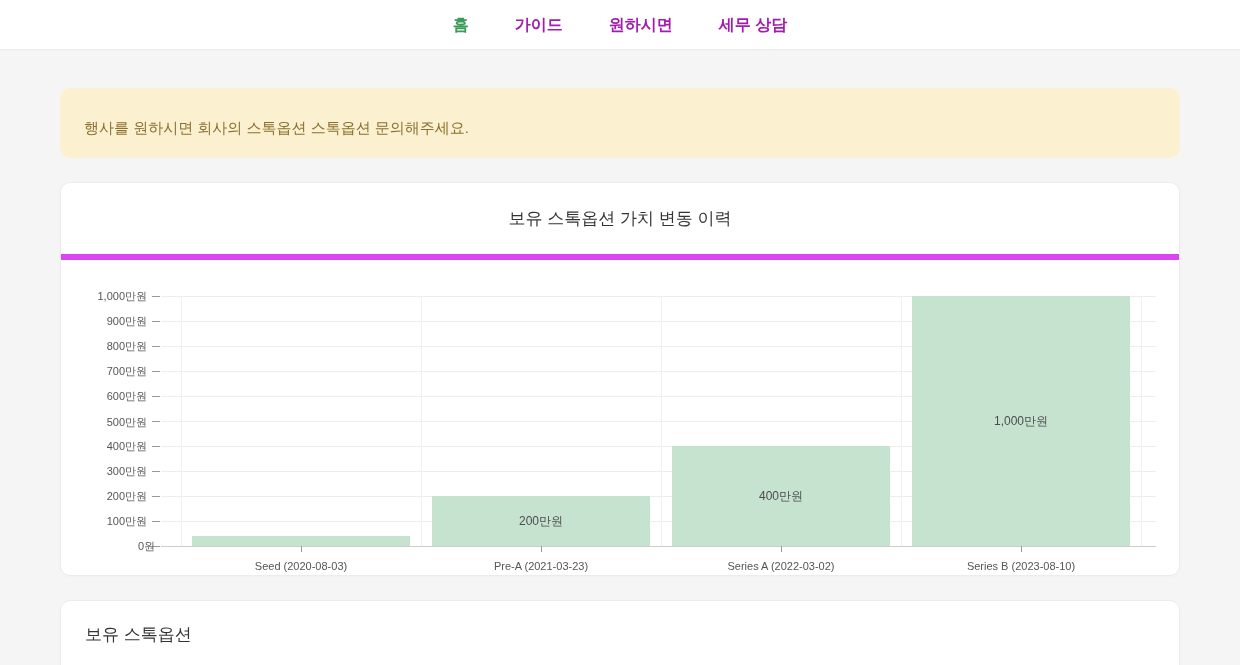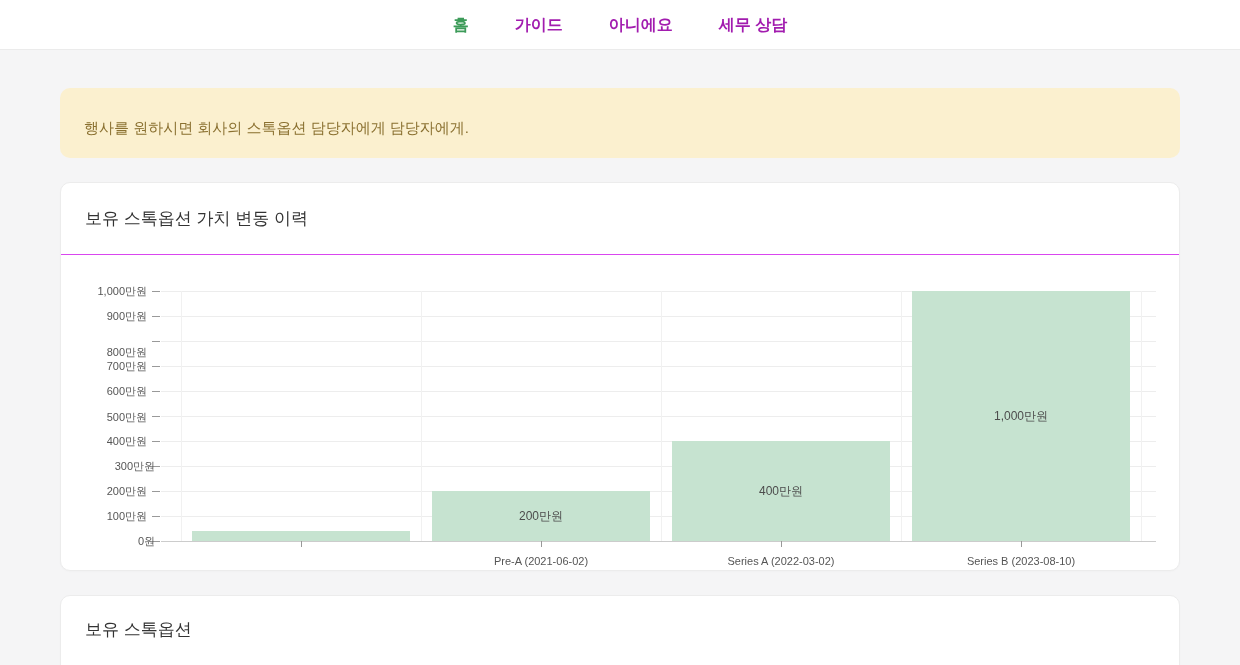--- a/index.html
+++ b/index.html
@@ -28,21 +28,21 @@
   }
   .alert-title { font-size:15px; font-weight:700; color:#7a5d10; line-height:20px; }
   .alert-desc  { font-size:15px; font-weight:400; color:#8a7030; line-height:20px; margin-top:9px; }
 
   
   .card {
     margin-top:24px; background:#ffffff; border:1px solid #ececec;
     border-radius:10px; box-shadow:0 1px 2px rgba(0,0,0,0.02);
   }
   .card-header {
-    padding:24px 24px 23px 24px; border-bottom:1px solid #d946ef;
+    padding:24px 24px 23px 24px; border-bottom:6px solid #d946ef;text-align:center;
   }
   .card-title { font-size:17px; font-weight:500; color:#333333; line-height:24px; }
 
   
   .chart {
     position:relative; height:292px; margin-top:23px; width:100%;
   }
   .h-grid { position:absolute; height:1px; background:#ededed; }
   .h-grid.axis { background:#cccccc; }
   .v-grid { position:absolute; width:1px; background:#f1f1f1; }
@@ -59,79 +59,80 @@
     position:absolute; font-size:12px; color:#4c4c4c; text-align:center; line-height:16px;
   }
   .card-bottom { padding:22px 24px; height:160px; }
 </style>
 </head>
 <body>
 
 <header class="topnav">
   <a class="nav-item active">홈</a>
   <a class="nav-item">가이드</a>
-  <a class="nav-item">아니에요</a>
+  <a class="nav-item">원하시면</a>
   <a class="nav-item">세무 상담</a>
 </header>
 
 <main class="container">
 
   <div class="alert">
-    <div class="alert-desc">행사를 원하시면 회사의 스톡옵션 담당자에게 담당자에게.</div>
+    <div class="alert-desc">행사를 원하시면 회사의 스톡옵션 스톡옵션 문의해주세요.</div>
   </div>
 
   <section class="card">
     <div class="card-header">
       <h2 class="card-title">보유 스톡옵션 가치 변동 이력</h2>
     </div>
     <div class="chart" id="chart">
         <div class="h-grid" style="left: 100px; top: 13px; width: 995px;"></div>
         <div class="y-tick" style="left: 91px; top: 13px; width: 8px;"></div>
         <div class="y-label" style="left: 0px; width: 86px; top: 6px;">1,000만원</div>
         <div class="h-grid" style="left: 100px; top: 38px; width: 995px;"></div>
         <div class="y-tick" style="left: 91px; top: 38px; width: 8px;"></div>
         <div class="y-label" style="left: 0px; width: 86px; top: 31px;">900만원</div>
         <div class="h-grid" style="left: 100px; top: 63px; width: 995px;"></div>
         <div class="y-tick" style="left: 91px; top: 63px; width: 8px;"></div>
-        <div class="y-label" style="left: 0px; width: 86px; top: 56px; margin-top: 11px;">800만원</div>
+        <div class="y-label" style="left: 0px; width: 86px; top: 56px;">800만원</div>
         <div class="h-grid" style="left: 100px; top: 88px; width: 995px;"></div>
         <div class="y-tick" style="left: 91px; top: 88px; width: 8px;"></div>
         <div class="y-label" style="left: 0px; width: 86px; top: 81px;">700만원</div>
         <div class="h-grid" style="left: 100px; top: 113px; width: 995px;"></div>
         <div class="y-tick" style="left: 91px; top: 113px; width: 8px;"></div>
         <div class="y-label" style="left: 0px; width: 86px; top: 106px; text-align: right;">600만원</div>
         <div class="h-grid" style="left: 100px; top: 138px; width: 995px;"></div>
         <div class="y-tick" style="left: 91px; top: 138px; width: 8px;"></div>
         <div class="y-label" style="left: 0px; width: 86px; top: 132px;">500만원</div>
         <div class="h-grid" style="left: 100px; top: 163px; width: 995px;"></div>
         <div class="y-tick" style="left: 91px; top: 163px; width: 8px;"></div>
         <div class="y-label" style="left: 0px; width: 86px; top: 156px;">400만원</div>
         <div class="h-grid" style="left: 100px; top: 188px; width: 995px;"></div>
         <div class="y-tick" style="left: 91px; top: 188px; width: 8px;"></div>
-        <div class="y-label" style="left: 8px; width: 86px; top: 181px;">300만원</div>
+        <div class="y-label" style="left: 0px; width: 86px; top: 181px;">300만원</div>
         <div class="h-grid" style="left: 100px; top: 213px; width: 995px;"></div>
         <div class="y-tick" style="left: 91px; top: 213px; width: 8px;"></div>
         <div class="y-label" style="left: 0px; width: 86px; top: 206px;">200만원</div>
         <div class="h-grid" style="left: 100px; top: 238px; width: 995px;"></div>
         <div class="y-tick" style="left: 91px; top: 238px; width: 8px;"></div>
         <div class="y-label" style="left: 0px; width: 86px; top: 231px;">100만원</div>
         <div class="h-grid axis" style="left: 100px; top: 263px; width: 995px;"></div>
         <div class="y-tick" style="left: 91px; top: 263px; width: 8px;"></div>
         <div class="y-label" style="left: 8px; width: 86px; top: 256px;">0원</div>
         <div class="v-grid" style="left: 120px; top: 13px; height: 250px;"></div>
         <div class="v-grid" style="left: 360px; top: 13px; height: 250px;"></div>
         <div class="v-grid" style="left: 600px; top: 13px; height: 250px;"></div>
         <div class="v-grid" style="left: 840px; top: 13px; height: 250px;"></div>
         <div class="v-grid" style="left: 1080px; top: 13px; height: 250px;"></div>
         <div class="bar" style="left: 131px; top: 253px; width: 218px; height: 10px; background: rgb(198, 227, 208);"></div>
         <div class="x-tick" style="left: 240px; top: 263px; height: 6px;"></div>
+        <div class="x-label" style="left: 120px; width: 240px; top: 276px;">Seed (2020-08-03)</div>
         <div class="bar" style="left: 371px; top: 213px; width: 218px; height: 50px; background: rgb(198, 227, 208);"></div>
         <div class="bar-label" style="left: 371px; width: 218px; top: 230px;">200만원</div>
         <div class="x-tick" style="left: 480px; top: 263px; height: 6px;"></div>
-        <div class="x-label" style="left: 360px; width: 240px; top: 276px;">Pre-A (2021-06-02)</div>
+        <div class="x-label" style="left: 360px; width: 240px; top: 276px;">Pre-A (2021-03-23)</div>
         <div class="bar" style="left: 611px; top: 163px; width: 218px; height: 100px; background: rgb(198, 227, 208);"></div>
         <div class="bar-label" style="left: 611px; width: 218px; top: 205px;">400만원</div>
         <div class="x-tick" style="left: 720px; top: 263px; height: 6px;"></div>
         <div class="x-label" style="left: 600px; width: 240px; top: 276px;">Series A (2022-03-02)</div>
         <div class="bar" style="left: 851px; top: 13px; width: 218px; height: 250px; background: rgb(198, 227, 208);"></div>
         <div class="bar-label" style="left: 851px; width: 218px; top: 130px;">1,000만원</div>
         <div class="x-tick" style="left: 960px; top: 263px; height: 6px;"></div>
         <div class="x-label" style="left: 840px; width: 240px; top: 276px;">Series B (2023-08-10)</div>
       </div>
   </section>

